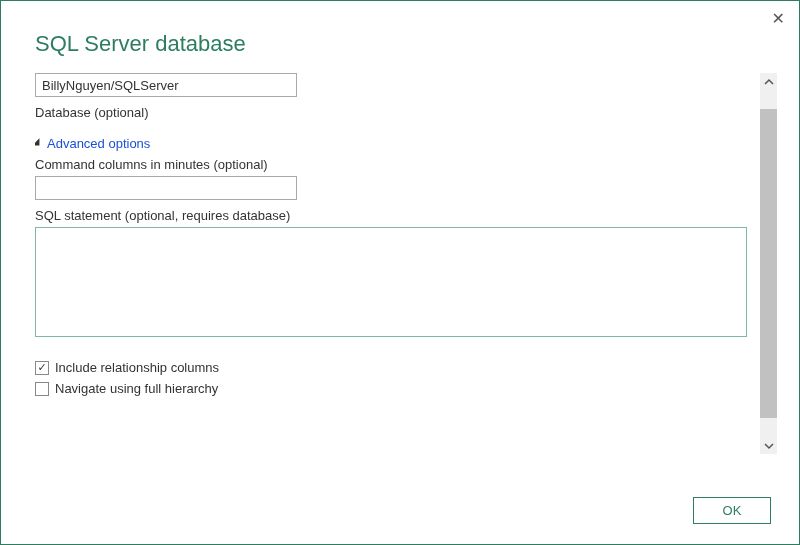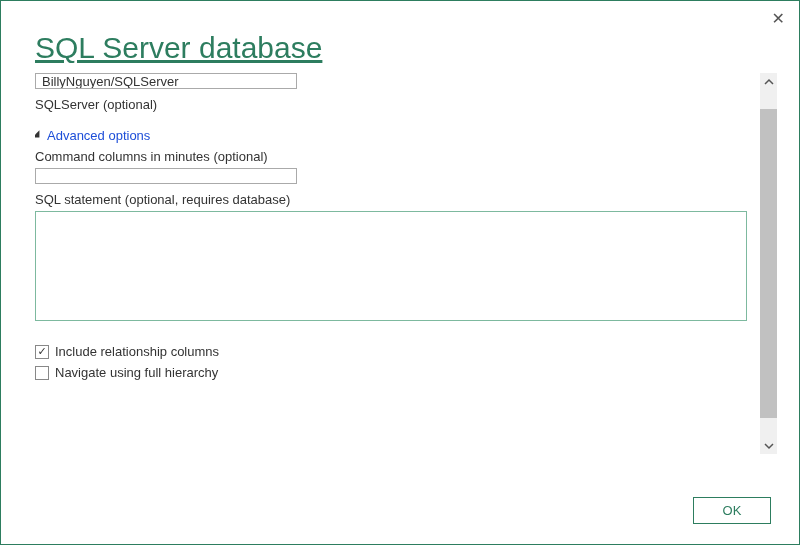--- a/index.html
+++ b/index.html
@@ -18,24 +18,23 @@
       position: absolute;
       top: 8px;
       right: 14px;
       font-size: 16px;
       color: #555;
       cursor: pointer;
       font-weight: 300;
     }
     .dialog-title {
       color: #2d7d5f;
-      font-size: 30px;
+      font-size: 22px;
       font-weight: 400;
       padding: 30px 8px 14px 34px;
-      text-decoration: underline;
     }
     .content-area {
       position: absolute;
       left: 34px;
       top: 72px;
       right: 52px;
       bottom: 90px;
       overflow: hidden;
     }
     .scrollbar-track {
@@ -85,21 +84,21 @@
       font-size: 9px;
       line-height: 11px;
       text-align: center;
       color: #888;
       margin-left: 2px;
       vertical-align: middle;
       font-style: normal;
     }
     .text-input {
       width: 262px;
-      height: 16px;
+      height: 24px;
       padding: 4px 6px;
       border: 1px solid #aaa;
       font-family: inherit;
       font-size: 13px;
       color: #333;
     }
     .collapsible-header {
       font-size: 13px;
       color: #1d4ed8;
       cursor: pointer;
@@ -178,21 +177,21 @@
 
 <h1 class="dialog-title">SQL Server database</h1>
 
 <div class="content-area">
 
   <div class="field-group">
     <input type="text" class="text-input" value="BillyNguyen/SQLServer" style="">
   </div>
 
   <div class="field-group">
-    <label class="field-label">SQLServer (optional)</label>
+    <label class="field-label">Database (optional)</label>
   </div>
 
   <span class="collapsible-header">
     <span>Advanced options</span>
   </span>
 
   <div class="field-group">
     <label class="field-label">Command columns in minutes (optional)</label>
     <input type="text" class="text-input" value="" style="">
   </div>

